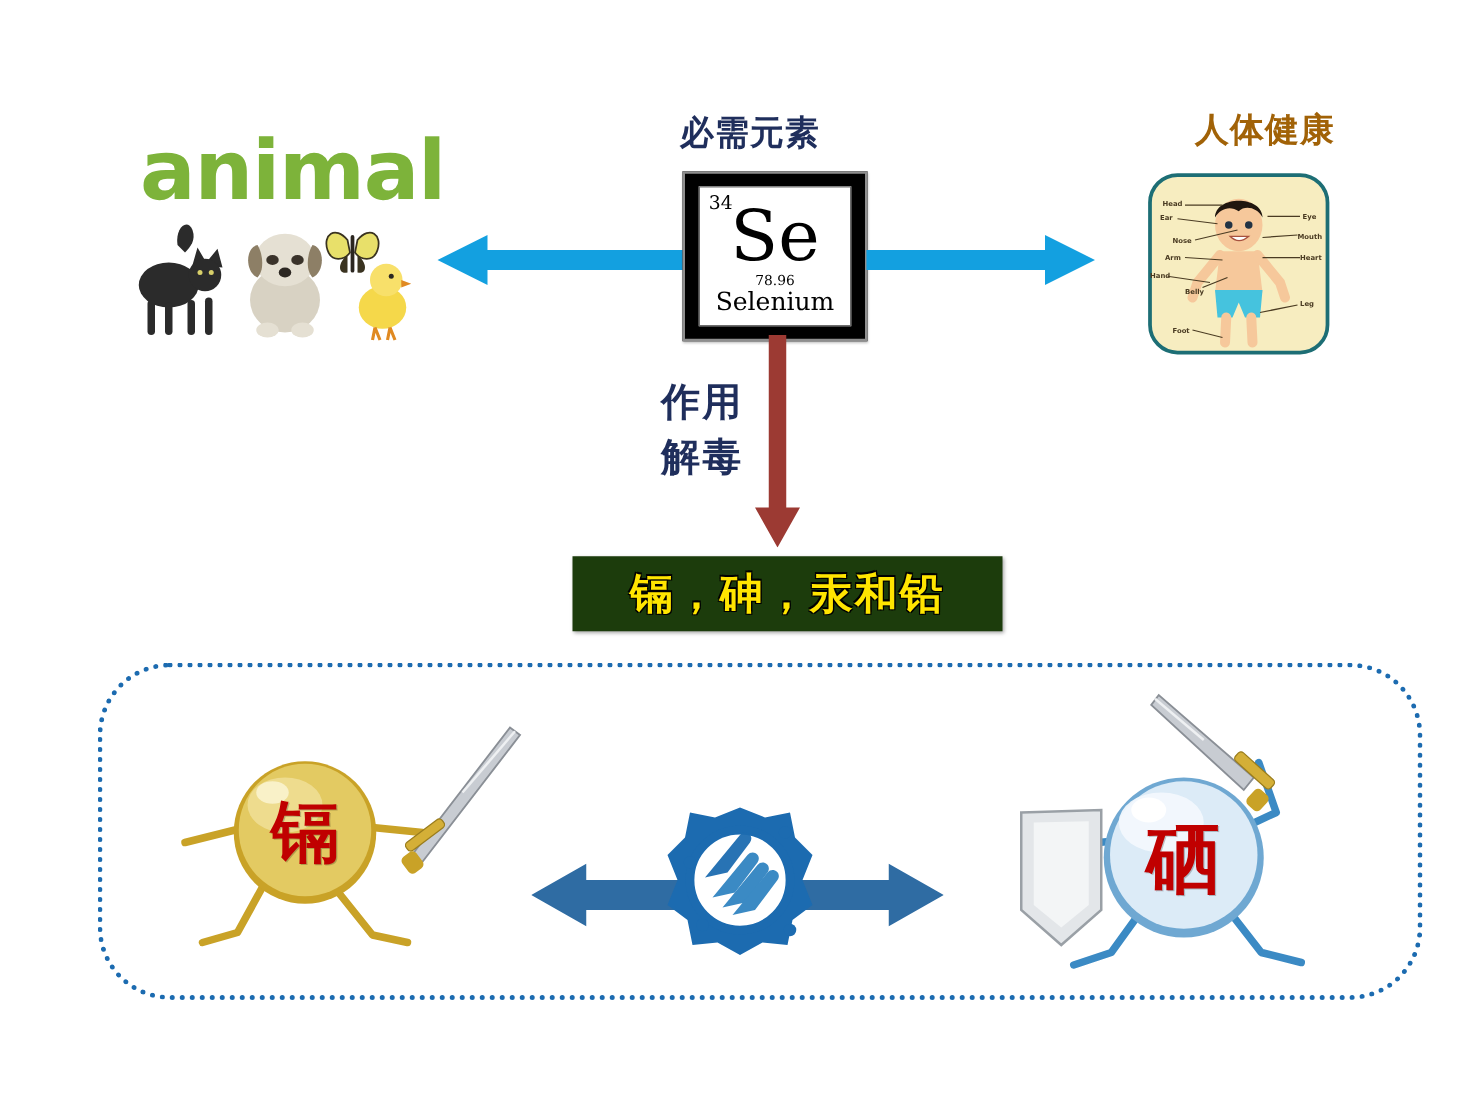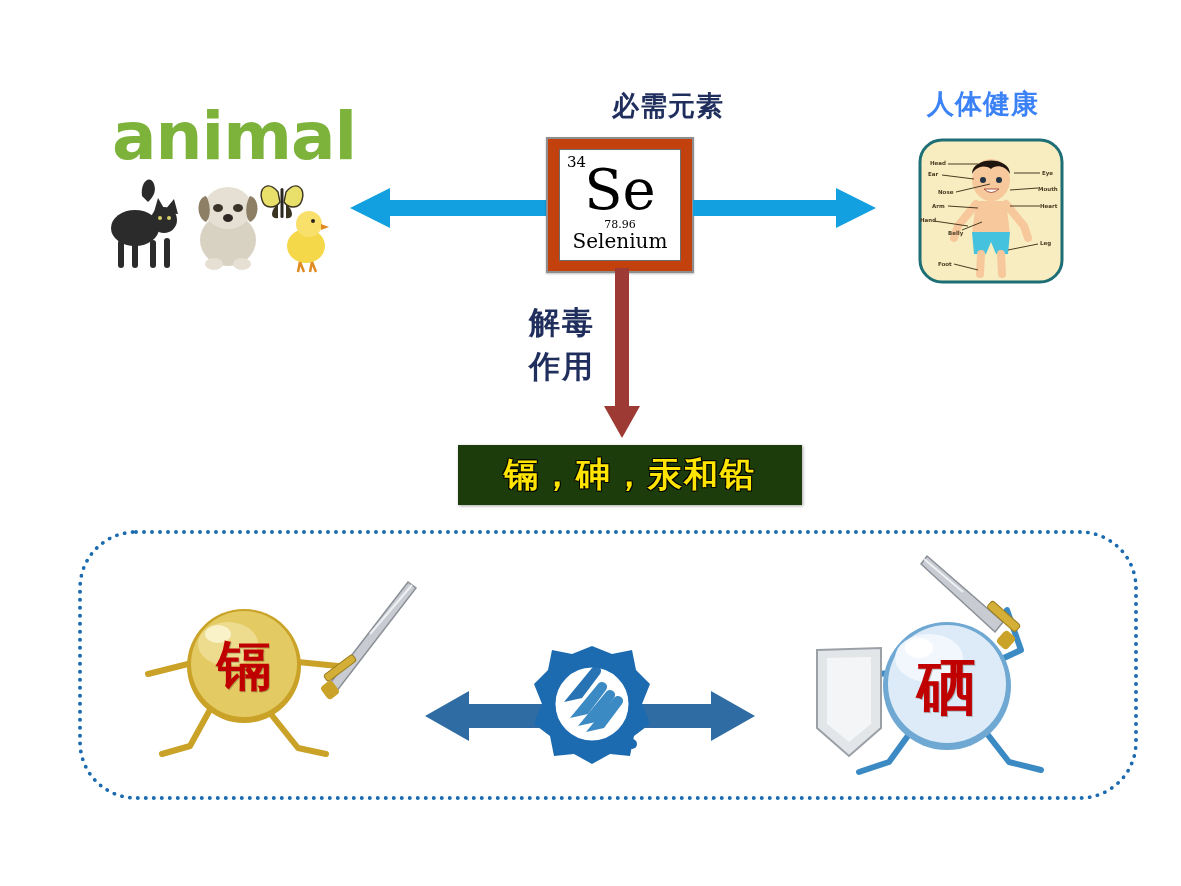--- a/index.html
+++ b/index.html
@@ -14,39 +14,39 @@
     background:#ffffff;
     overflow:hidden;
   }
   .abs{position:absolute;}
 
   
   .title-essential{
     left:544px; top:88px; width:180px;
     font-family:"DejaVu Sans","Liberation Sans",sans-serif;
     font-size:27px; font-weight:700; color:#1F2E5C;
-    letter-spacing:1px; text-align:right; white-space:nowrap;
+    letter-spacing:1px; text-align:left; white-space:nowrap;
   }
   .title-health{
     left:898px; top:86px; width:170px;
     font-family:"DejaVu Sans","Liberation Sans",sans-serif;
-    font-size:27px; font-weight:700; color:#3b82f6;
-    letter-spacing:1px; text-align:center; white-space:nowrap;
+    font-size:27px; font-weight:700; color:#a16207;
+    letter-spacing:1px; text-align:right; white-space:nowrap;
   }
   .title-animal{
     left:112px; top:104px;
     font-family:"DejaVu Sans","Liberation Sans",sans-serif;
     font-size:66px; font-weight:700; color:#7DB33A;
     letter-spacing:-1px; line-height:1;
   }
 
   
   .se-card{
     left:546px; top:137px; width:148px; height:136px;
-    background:#c2410c; border:2px solid #8e8e8e; box-sizing:border-box;
+    background:#000000; border:2px solid #8e8e8e; box-sizing:border-box;
     box-shadow:0 1px 2px rgba(0,0,0,.25);
   }
   .se-inner{
     position:absolute; left:11px; top:10px; right:11px; bottom:10px;
     border:1px solid #6d6d6d; background:#fff;
   }
   .se-num{
     position:absolute; left:7px; top:3px;
     font-family:"DejaVu Serif","Liberation Serif",serif;
     font-size:15px; color:#000;
@@ -236,22 +236,22 @@
         <text x="20" y="128">Foot</text>
         <text x="124" y="37">Eye</text>
         <text x="120" y="53">Mouth</text>
         <text x="122" y="70">Heart</text>
         <text x="122" y="107">Leg</text>
       </g>
     </svg>
   </div>
 
   <div class="abs detox">
+    <div>作用</div>
     <div>解毒</div>
-    <div>作用</div>
   </div>
 
   <div class="abs" style="left:604px;top:268px;">
     <svg width="36" height="170" viewBox="0 0 36 170">
       <path d="M11 0 L25 0 L25 138 L36 138 L18 170 L0 138 L11 138 Z" fill="#9C3A33"></path>
     </svg>
   </div>
 
   <div class="abs metal-banner">
     <span>镉，砷，汞和铅</span>

